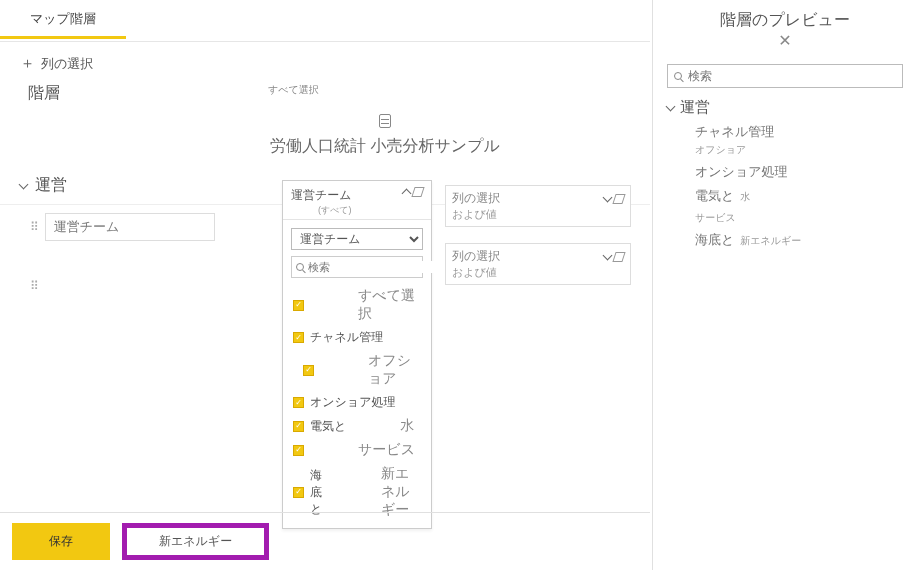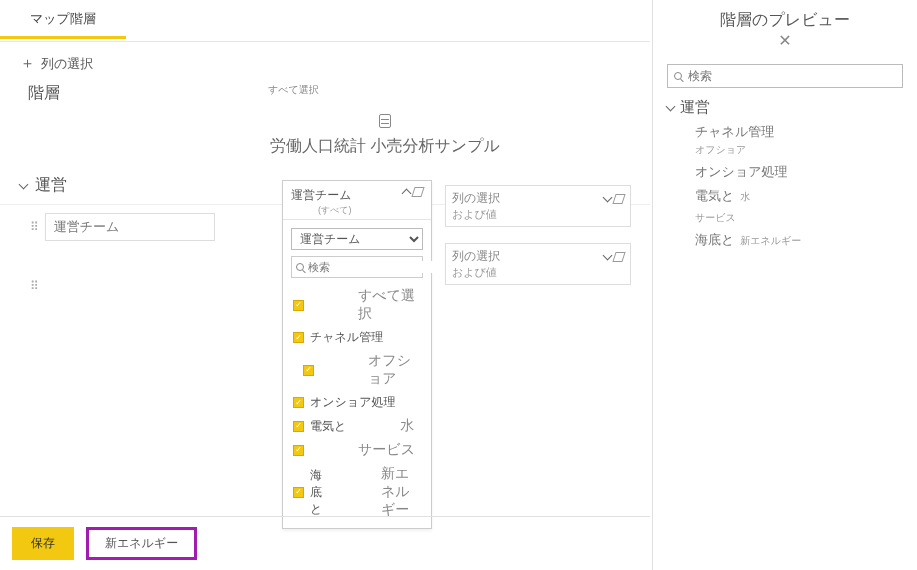--- a/index.html
+++ b/index.html
@@ -239,23 +239,23 @@
     .footer {
       position: absolute;
       left: 0; bottom: 0;
       width: 650px;
       border-top: 1px solid #e0e0e0;
       padding: 10px 12px;
       display: flex;
       gap: 12px;
     }
     .btn {
-      padding: 5px 16px;
+      padding: 5px 32px;
       font-size: 12px;
-      border: 3px solid #a21caf;
+      border: 5px solid #a21caf;
       background: #fff;
       cursor: pointer;
       color: #555;
     }
     .btn.primary {
       background: #f2c811;
       border-color: #f2c811;
       color: #333;
     }
   </style>

